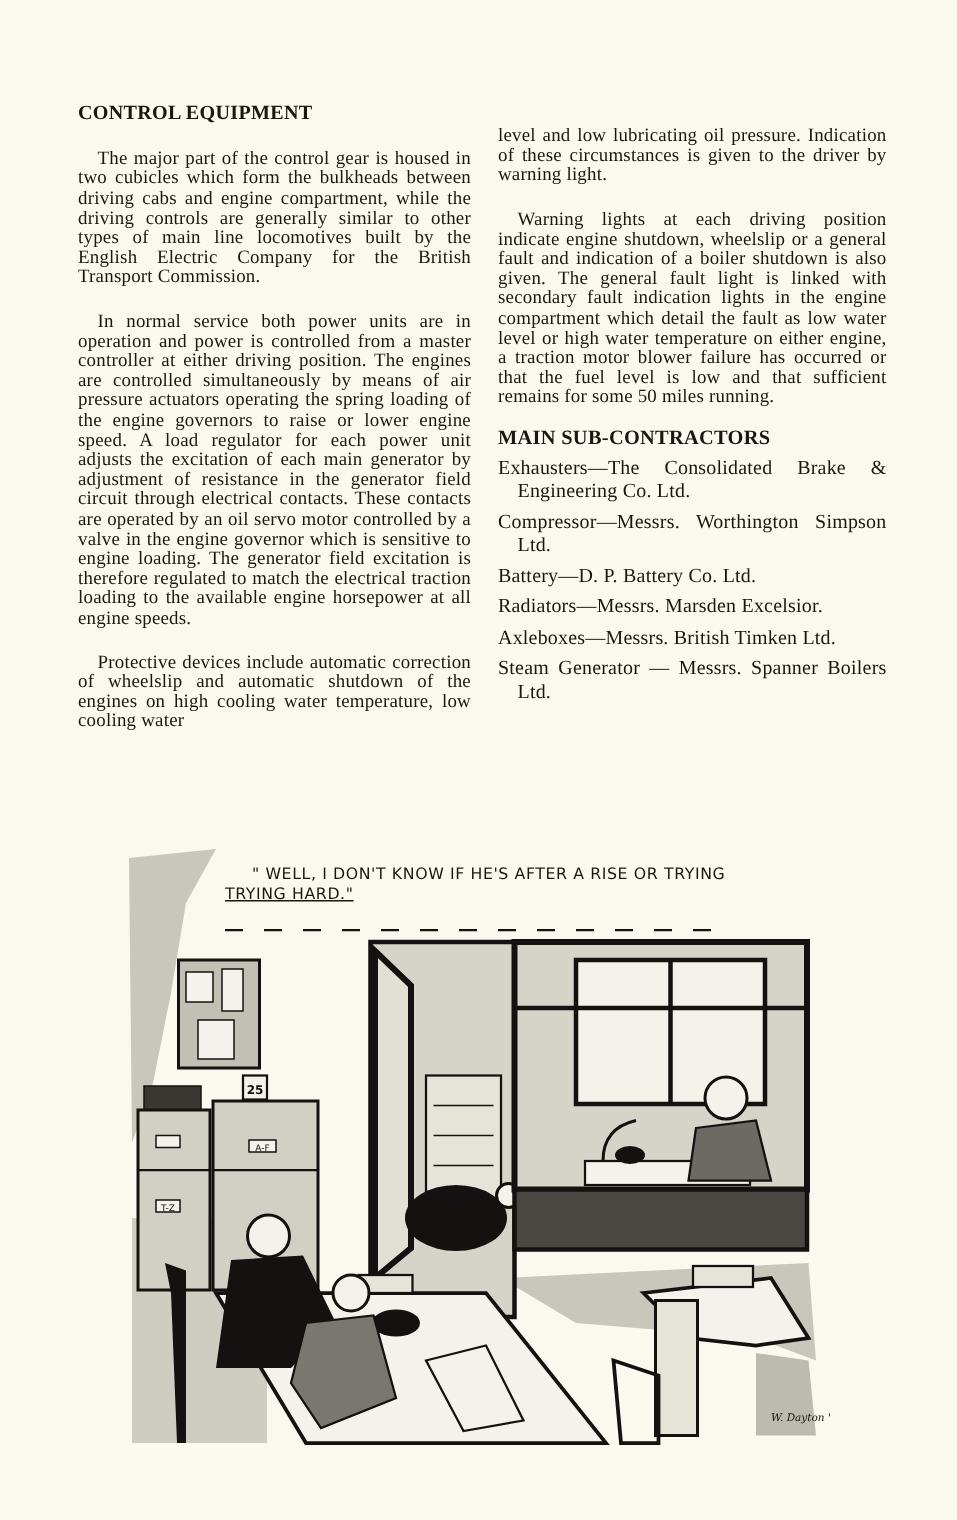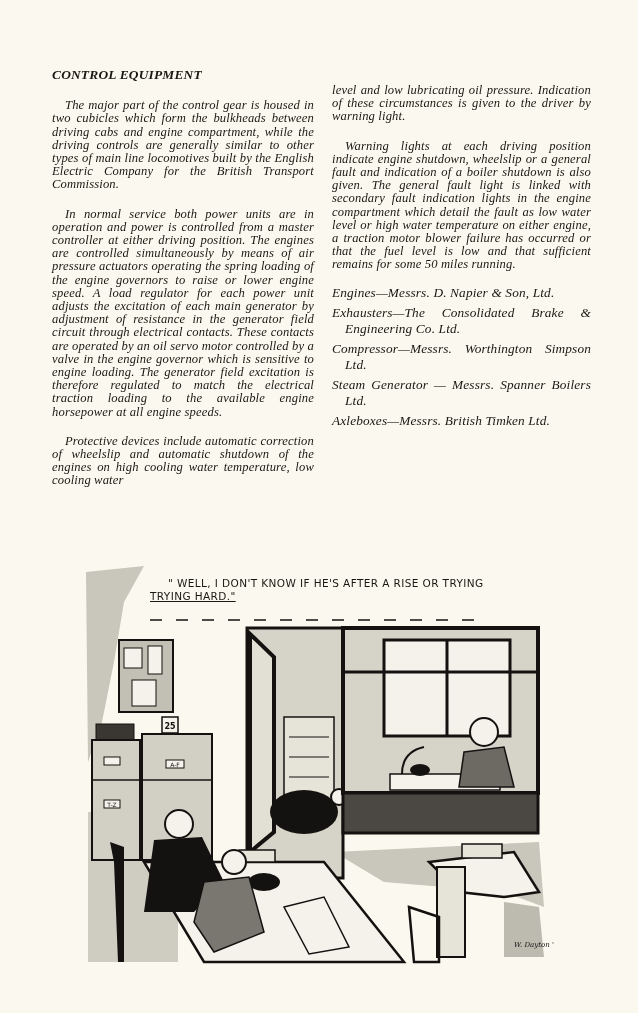--- a/index.html
+++ b/index.html
@@ -9,21 +9,20 @@
     position: relative;
     font-family: "Liberation Serif", "DejaVu Serif", serif;
     color: #1a1712;
   }
   .col {
     position: absolute;
     font-size: 12.6px;
     line-height: 13.2px;
     text-align: justify;
     letter-spacing: 0.15px;
-    font-style: italic;
   }
   #col-left { left: 52px; top: 68px; width: 262px; }
   #col-right { left: 332px; top: 68px; width: 259px; }
   .heading {
     font-weight: bold;
     font-size: 13.4px;
     letter-spacing: 0.2px;
     margin: 0 0 18px 0;
     text-align: left;
   }
@@ -62,26 +61,28 @@
 <div id="col-left" class="col">
   <div class="heading">CONTROL EQUIPMENT</div>
   <p class="para">The major part of the control gear is housed in two cubicles which form the bulkheads between driving cabs and engine compartment, while the driving controls are generally similar to other types of main line locomotives built by the English Electric Company for the British Transport Commission.</p>
   <p class="para">In normal service both power units are in operation and power is controlled from a master controller at either driving position. The engines are controlled simultaneously by means of air pressure actuators operating the spring loading of the engine governors to raise or lower engine speed. A load regulator for each power unit adjusts the excitation of each main generator by adjustment of resistance in the generator field circuit through electrical contacts. These contacts are operated by an oil servo motor controlled by a valve in the engine governor which is sensitive to engine loading. The generator field excitation is therefore regulated to match the electrical traction loading to the available engine horsepower at all engine speeds.</p>
   <p class="para">Protective devices include automatic correction of wheelslip and automatic shutdown of the engines on high cooling water temperature, low cooling water</p>
 </div>
 
 <div id="col-right" class="col">
   <p class="para no-indent">level and low lubricating oil pressure. Indication of these circumstances is given to the driver by warning light.</p>
   <p class="para">Warning lights at each driving position indicate engine shutdown, wheelslip or a general fault and indication of a boiler shutdown is also given. The general fault light is linked with secondary fault indication lights in the engine compartment which detail the fault as low water level or high water temperature on either engine, a traction motor blower failure has occurred or that the fuel level is low and that sufficient remains for some 50 miles running.</p>
+  <div class="sub-heading">MAIN SUB-CONTRACTORS</div>
   <div>
-    <p class="contractor">Engines—Messrs. D. Napier &amp; Son, Ltd.</p>
     <p class="contractor">Exhausters—The Consolidated Brake &amp; Engineering Co. Ltd.</p>
     <p class="contractor">Compressor—Messrs. Worthington Simpson Ltd.</p>
+    <p class="contractor">Battery—D. P. Battery Co. Ltd.</p>
+    <p class="contractor">Radiators—Messrs. Marsden Excelsior.</p>
+    <p class="contractor">Axleboxes—Messrs. British Timken Ltd.</p>
     <p class="contractor">Steam Generator — Messrs. Spanner Boilers Ltd.</p>
-    <p class="contractor">Axleboxes—Messrs. British Timken Ltd.</p>
   </div>
 </div>
 
 <svg id="cartoon" viewBox="0 0 470 418" xmlns="http://www.w3.org/2000/svg">
 
   <path d="M2,10 L60,4 L40,40 L30,100 L18,160 L4,200 Z" fill="#c9c6bb"></path>
   <rect x="4" y="250" width="90" height="150" fill="#cfccc1"></rect>
   <path d="M250,290 L455,280 L460,345 L420,330 L300,320 Z" fill="#c9c6bb"></path>
   <path d="M420,340 L455,345 L460,395 L420,395 Z" fill="#bdbab0"></path>
 

